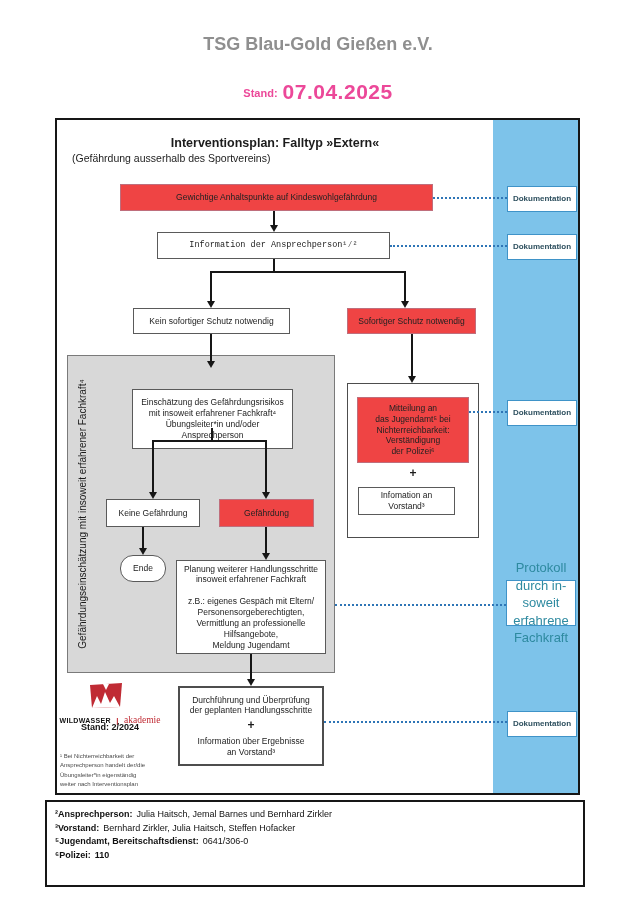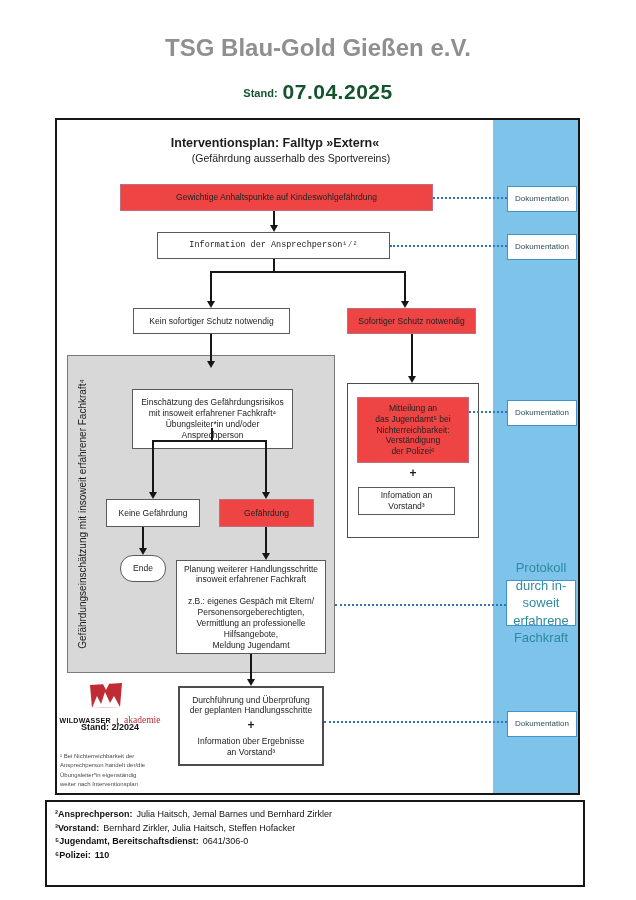--- a/index.html
+++ b/index.html
@@ -1,37 +1,37 @@
 <!DOCTYPE html>
 <html><head>
 <meta charset="utf-8">
 <style>
   html,body{margin:0;padding:0;background:#fff;}
   body{width:636px;height:900px;position:relative;font-family:"Liberation Sans",sans-serif;overflow:hidden;}
   .abs{position:absolute;}
-  .page-title{top:34px;left:0;width:636px;text-align:center;font-size:24px;font-weight:700;color:#8f8f8f;}
-  .stand-line{top:80px;left:0;width:636px;text-align:center;color:#14532d;}
+  .page-title{top:34px;left:0;width:636px;text-align:center;font-size:18px;font-weight:700;color:#8f8f8f;}
+  .stand-line{top:80px;left:0;width:636px;text-align:center;color:#ec4899;}
   .stand-label{font-size:11px;font-weight:700;vertical-align:2px;}
   .stand-date{font-size:21px;font-weight:700;margin-left:5px;letter-spacing:.5px;}
   .frame{left:55px;top:118px;width:525px;height:677px;border:2px solid #161616;box-sizing:border-box;background:#fff;}
   .strip{left:493px;top:120px;width:85px;height:673px;background:#7dc3ea;}
   .heading{left:80px;top:136px;width:390px;text-align:center;font-size:12.5px;font-weight:700;color:#1c1c1c;}
-  .subheading{left:96px;top:152px;width:390px;text-align:center;font-size:10.5px;color:#1c1c1c;}
+  .subheading{left:72px;top:152px;width:390px;text-align:left;font-size:10.5px;color:#1c1c1c;}
   .bx{position:absolute;background:#fff;border:1px solid #5a5a5a;box-sizing:border-box;display:flex;align-items:center;justify-content:center;text-align:center;font-size:8.5px;line-height:1.28;color:#222;padding:2px 4px;}
   .pink{background:#ef4444;border-color:#bf6e7c;}
   .ml{white-space:pre-line;}
   .graypanel{left:67px;top:355px;width:268px;height:318px;background:#d8d8d8;border:1.5px solid #7a7a7a;box-sizing:border-box;}
   .sidelabel{left:-76px;top:507px;width:320px;height:14px;text-align:center;font-size:10px;color:#1a1a1a;transform:rotate(-90deg);}
   .thick{border-width:1.5px;border-color:#4d4d4d;}
   .thick2{border-width:2px;border-color:#4d4d4d;}
   .vl{position:absolute;width:2px;background:#161616;}
   .hl{position:absolute;height:2px;background:#161616;}
   .ah{position:absolute;width:0;height:0;border-left:4px solid transparent;border-right:4px solid transparent;border-top:7px solid #161616;}
   .dash{position:absolute;height:0;border-top:2px dotted #2e75b6;}
-  .doc{border:1px solid #3f93c8;color:#2d4f5e;font-size:8px;}
+  .doc{border:1px solid #3f93c8;color:#2d4f5e;font-size:8px;font-weight:bold;}
   .protok{border:1px solid #3f93c8;color:#2e8aa0;font-size:13px;line-height:1.35;}
   .plus{font-size:12px;font-weight:700;color:#1c1c1c;text-align:center;}
   .wmrow{left:58px;top:709px;width:104px;text-align:center;white-space:nowrap;}
   .wm{font-size:7px;font-weight:700;letter-spacing:.3px;color:#111;}
   .wmdiv{color:#c02b34;font-weight:700;font-size:8px;margin:0 1px;}
   .wmsub{color:#c02b34;font-family:"Liberation Serif",serif;font-size:9.5px;}
   .stand2{left:58px;top:722px;width:104px;text-align:center;font-size:9px;font-weight:700;color:#111;}
   .logofoot{left:60px;top:752px;width:106px;font-size:6px;color:#4a4a4a;line-height:1.55;}
   .fnbox{left:45px;top:800px;width:540px;height:87px;border:2px solid #161616;box-sizing:border-box;padding:6px 8px;}
   .fnrow{font-size:9px;color:#111;line-height:1.5;}

